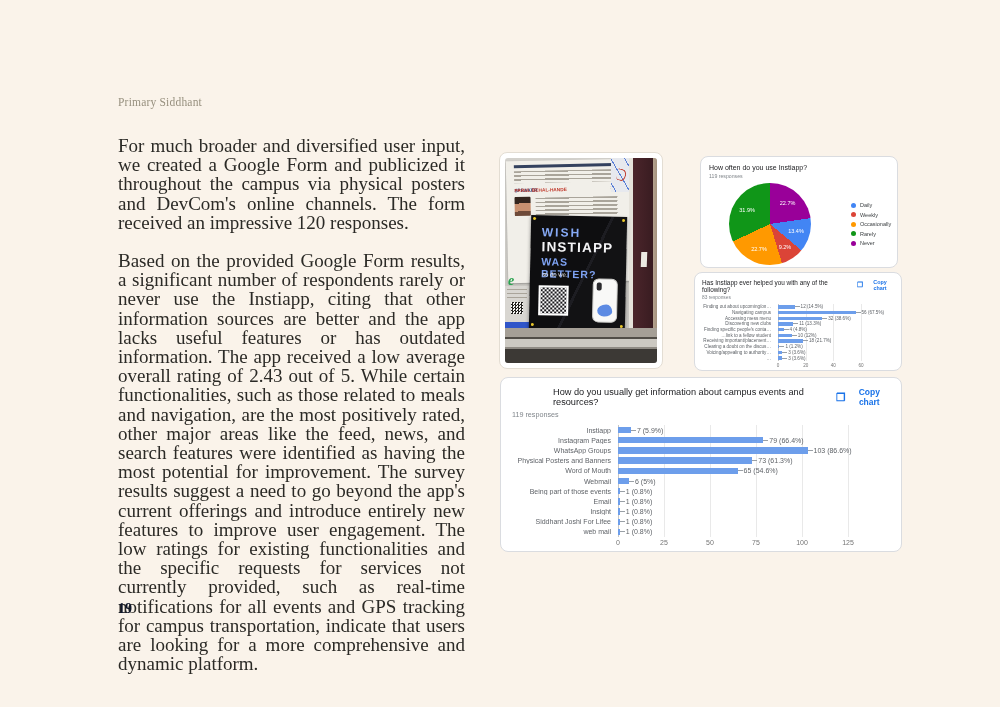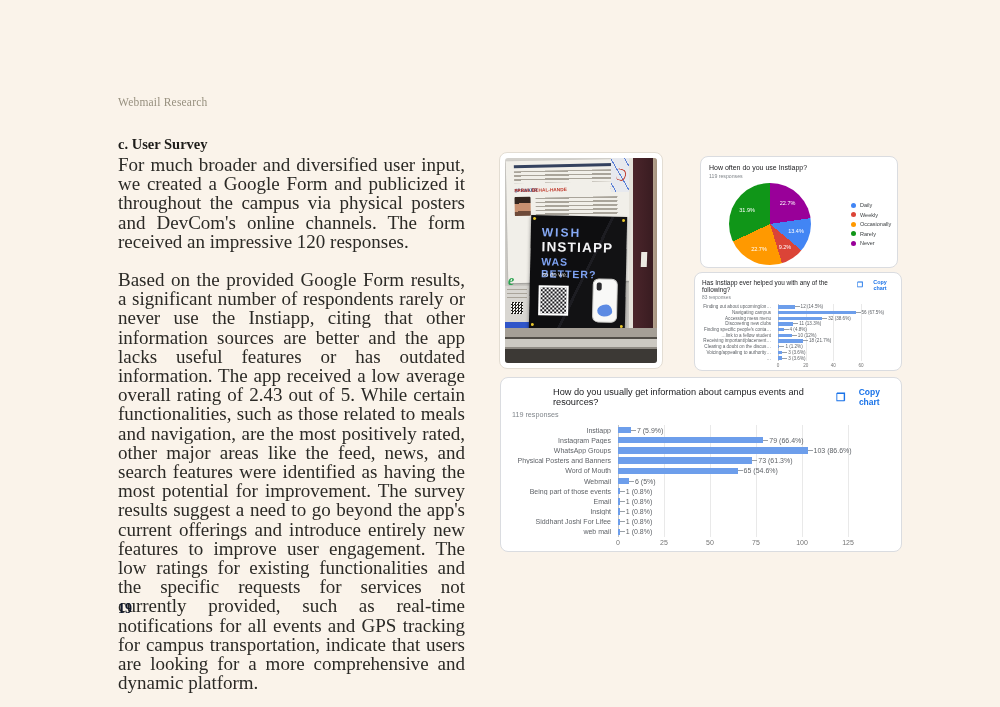--- a/index.html
+++ b/index.html
@@ -112,24 +112,23 @@
   .bp-splash{left:4px;bottom:5px;width:15px;height:12px;background:#4a7de0;opacity:.9;
              border-radius:60% 40% 55% 45%/50% 60% 40% 50%;}
   .ph-ledge{left:0;bottom:0;width:100%;height:35px;
       background:linear-gradient(180deg,#a59f96 0 26%,#514d47 26% 32%,#ccc9c2 32% 54%,#8f8b84 54% 60%,#3c3935 60% 100%);}
 </style>
 </head>
 <body>
 
 <div class="page">
 
-  <div class="kicker">Webmail Research</div>
+  <div class="kicker">Primary Siddhant</div>
 
   <div class="textcol">
-    <h3>c. User Survey</h3>
     <p>For much broader and diversified user input, we created a Google Form and publicized it throughout the campus via physical posters and DevCom's online channels. The form received an impressive 120 responses.</p>
     <p>Based on the provided Google Form results, a significant number of respondents rarely or never use the Instiapp, citing that other information sources are better and the app lacks useful features or has outdated information. The app received a low average overall rating of 2.43 out of 5. While certain functionalities, such as those related to meals and navigation, are the most positively rated, other major areas like the feed, news, and search features were identified as having the most potential for improvement. The survey results suggest a need to go beyond the app's current offerings and introduce entirely new features to improve user engagement. The low ratings for existing functionalities and the specific requests for services not currently provided, such as real-time notifications for all events and GPS tracking for campus transportation, indicate that users are looking for a more comprehensive and dynamic platform.</p>
   </div>
 
   <div class="pagenum">19</div>
 
   <figure class="photo-card">
     <div class="ph">
       <div class="ph-white-poster">
         <span class="wp-head"></span>

